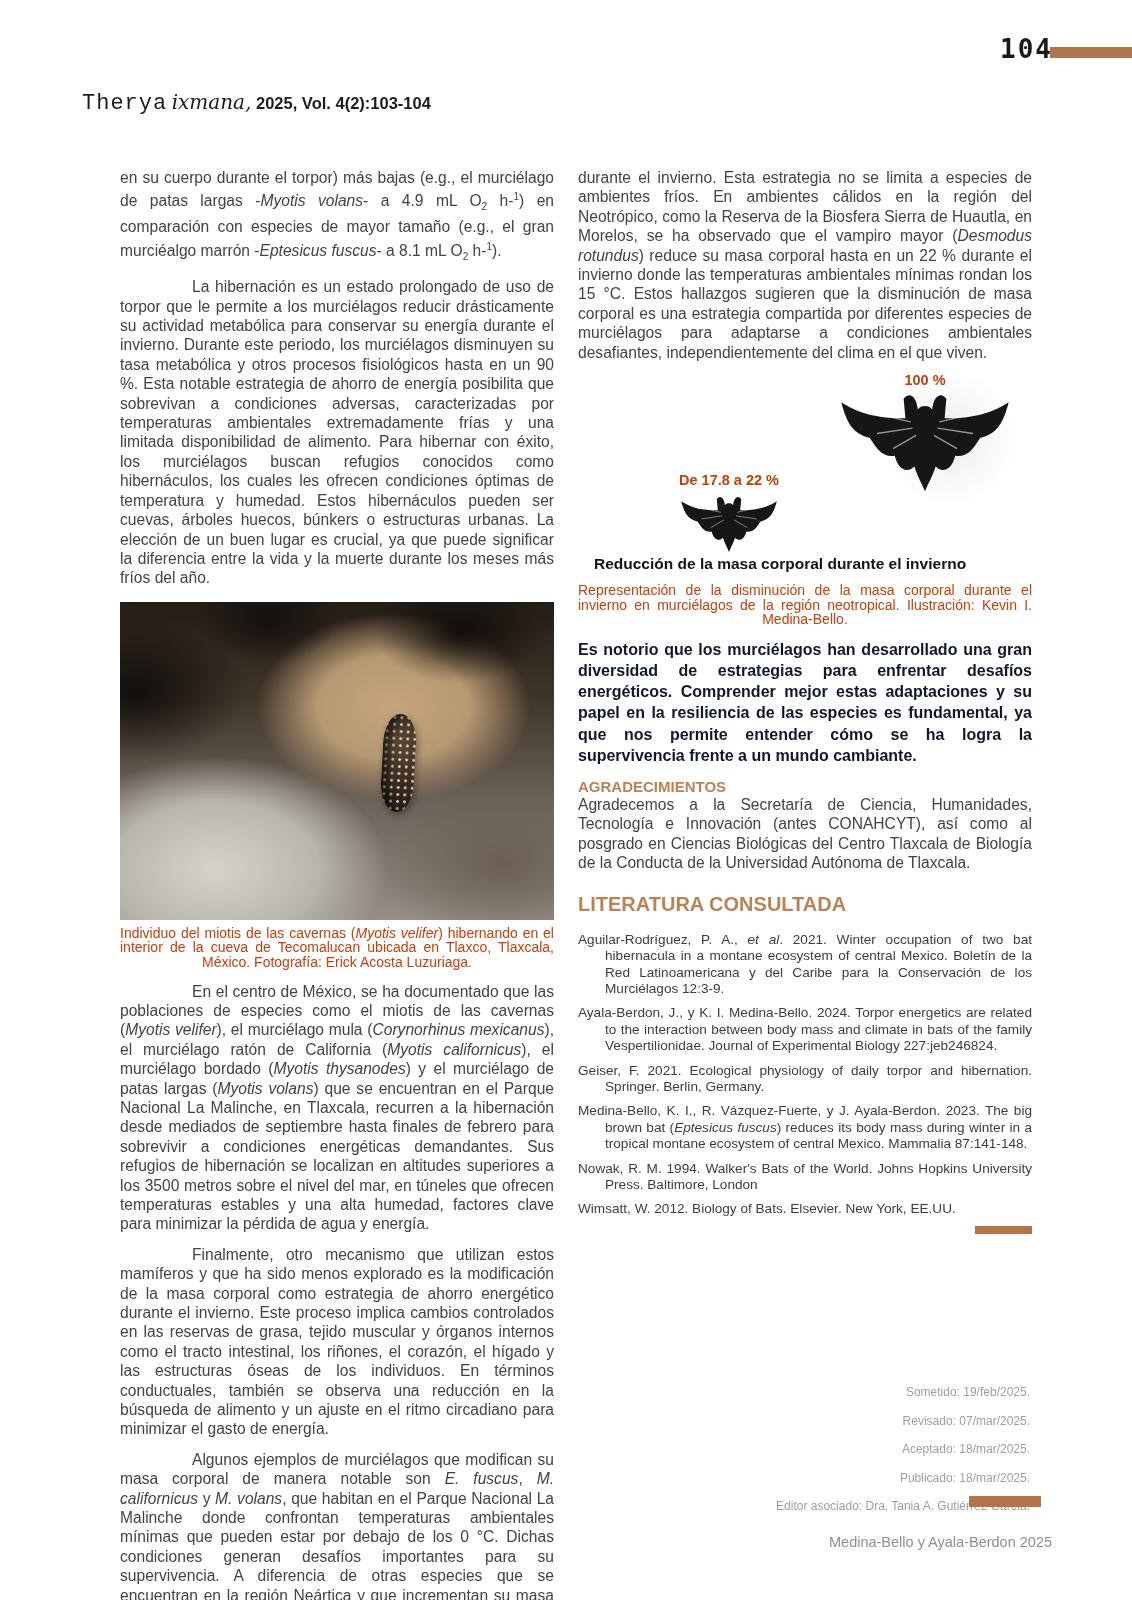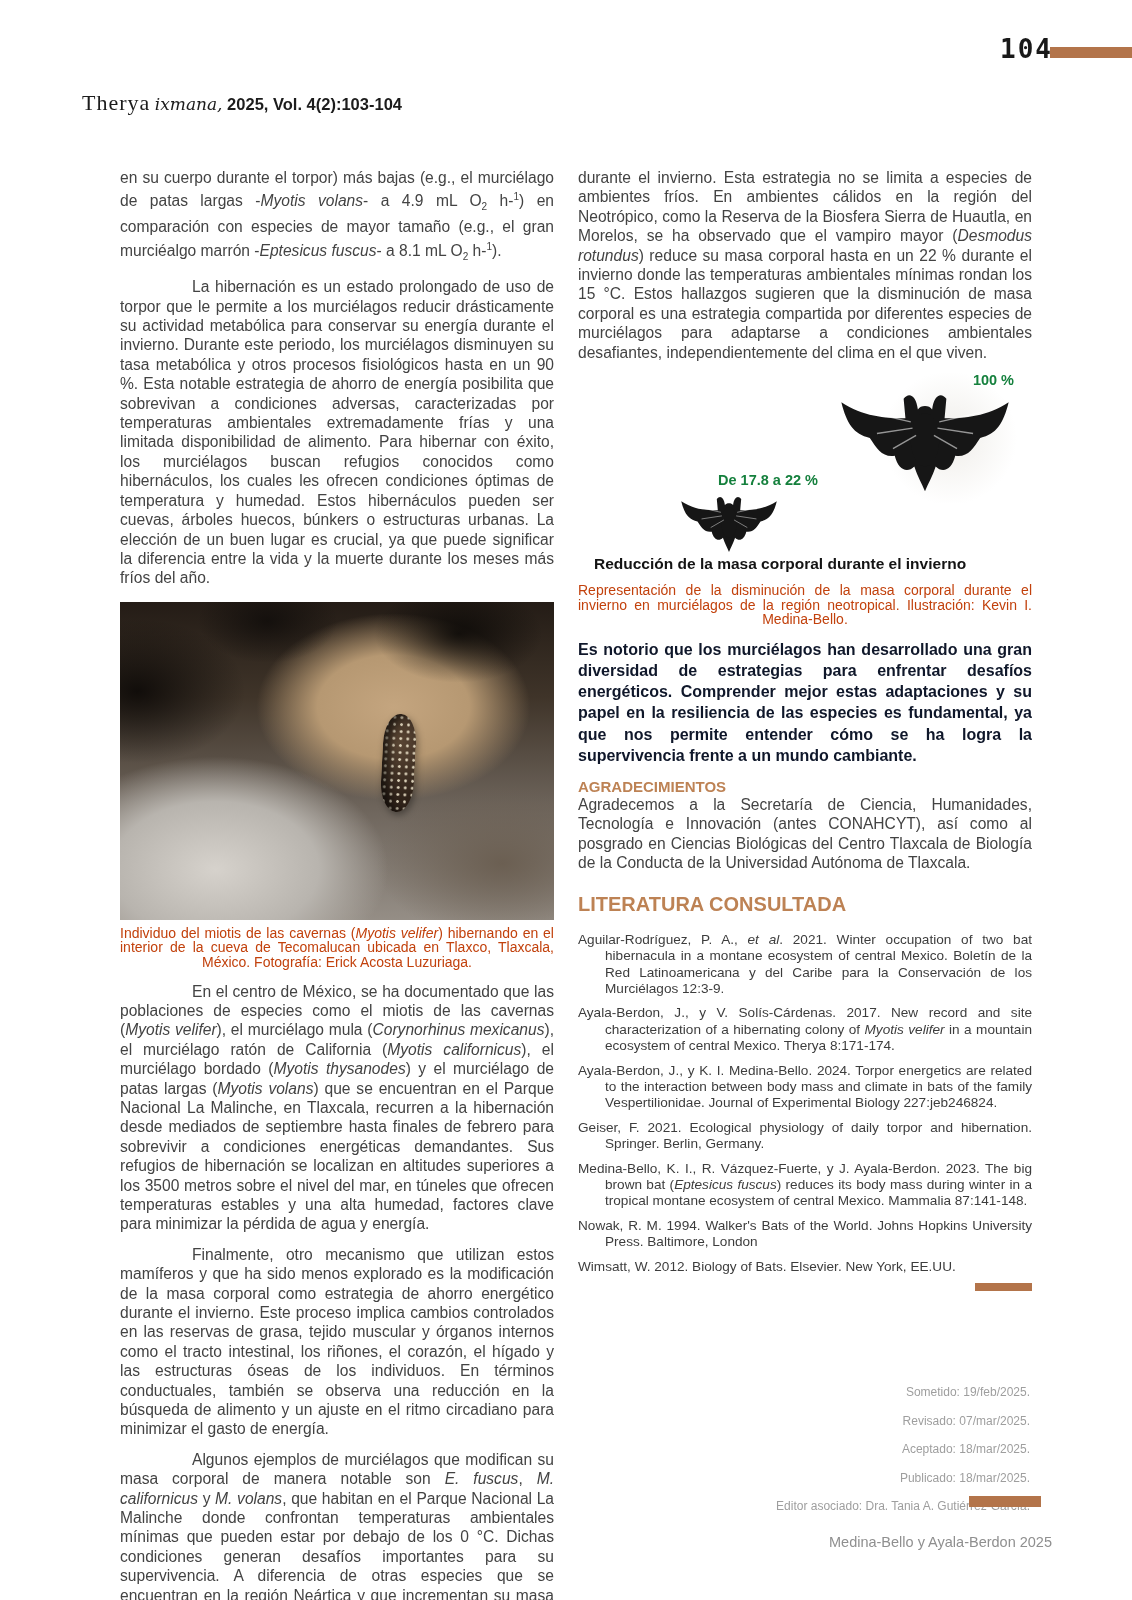--- a/index.html
+++ b/index.html
@@ -14,22 +14,22 @@
     font-family:"Liberation Sans", sans-serif; color:#424242; overflow:hidden;
   }
   
   .pagenum{
     position:absolute; left:1000px; top:34px;
     font-family:"DejaVu Sans Mono", monospace; font-weight:bold;
     font-size:26px; letter-spacing:2px; color:#191919;
   }
   .topbar{ position:absolute; left:1050px; top:47px; width:82px; height:11px; background:var(--accent); }
   .journal-line{ position:absolute; left:82px; top:90px; white-space:nowrap; }
-  .journal-name{ font-family:Liberation Serif, serif; font-size:22px; color:#1c1c1c; letter-spacing:1px; }
-  .journal-sub{ font-family:"DejaVu Serif", serif; font-style:italic; font-size:17px; color:#1c1c1c; }
+  .journal-name{ font-family:Liberation Mono, monospace; font-size:22px; color:#1c1c1c; letter-spacing:1px; }
+  .journal-sub{ font-family:"DejaVu Serif", serif; font-style:italic; font-size:20px; color:#1c1c1c; }
   .journal-vol{ font-family:"Liberation Sans", sans-serif; font-weight:bold; font-size:16.5px; color:#1c1c1c; }
   
   .col{ position:absolute; top:168px; }
   .col-left{ left:120px; width:434px; }
   .col-right{ left:578px; width:454px; }
   .body-p{
     font-size:15.6px; line-height:19.4px; text-align:justify; color:#434343;
     margin-bottom:11px;
   }
   .body-p.indent{ text-indent:72px; }
@@ -58,21 +58,21 @@
   .caption{
     font-size:14px; line-height:14.6px; color:#c2410c;
     text-align:justify; text-align-last:center; margin-bottom:12px;
   }
   
   .figure-box{ position:relative; height:200px; margin-top:5px; }
   .halo-large{ position:absolute; left:292px; top:0; width:160px; height:130px;
     background:radial-gradient(circle, #efede9 0%, rgba(239,237,233,0) 65%); }
   .bat-large{ position:absolute; left:258px; top:15px; width:178px; height:107px; }
   .bat-small{ position:absolute; left:100px; top:120px; width:102px; height:61px; }
-  .bat-label{ position:absolute; text-align:right; font-size:14.5px; font-weight:600; color:#15803d; }
+  .bat-label{ position:absolute; text-align:center; font-size:14.5px; font-weight:600; color:#c2410c; }
   .label-large{ top:-1px; left:258px; width:178px; }
   .label-small{ top:99px; left:62px; width:178px; }
   .figure-title{ position:absolute; bottom:0; left:16px; font-size:15.5px; font-weight:bold; color:#141414; }
   .fig-caption{ margin-top:10px; }
   
   .highlight-p{
     font-size:16px; line-height:21.2px; font-weight:bold; color:#0f172a;
     text-align:justify; margin-top:9px;
   }
   .ack-title{ font-size:15px; font-weight:bold; color:var(--heading); margin-top:12px; }
@@ -149,21 +149,20 @@
     <p class="caption fig-caption"><span>Representación de la disminución de la masa corporal durante el invierno en murciélagos de la región neotropical. Ilustración: Kevin I. Medina-Bello.</span></p>
 
     <p class="highlight-p">Es notorio que los murciélagos han desarrollado una gran diversidad de estrategias para enfrentar desafíos energéticos. Comprender mejor estas adaptaciones y su papel en la resiliencia de las especies es fundamental, ya que nos permite entender cómo se ha logra la supervivencia frente a un mundo cambiante.</p>
 
     <div class="ack-title">AGRADECIMIENTOS</div>
     <p class="body-p">Agradecemos a la Secretaría de Ciencia, Humanidades, Tecnología e Innovación (antes CONAHCYT), así como al posgrado en Ciencias Biológicas del Centro Tlaxcala de Biología de la Conducta de la Universidad Autónoma de Tlaxcala.</p>
 
     <div class="lit-title">LITERATURA CONSULTADA</div>
     <div id="refs">
         <p class="ref"><span>Aguilar-Rodríguez, P. A., </span><i>et al</i><span>. 2021. Winter occupation of two bat hibernacula in a montane ecosystem of central Mexico. Boletín de la Red Latinoamericana y del Caribe para la Conservación de los Murciélagos 12:3-9.</span></p>
-        <p class="ref"><span>Ayala-Berdon, J., y V. Solís-Cárdenas. 2017. New record and site characterization of a hibernating colony of </span><i>Myotis velifer</i><span> in a mountain ecosystem of central Mexico. Therya 8:171-174.</span></p>
         <p class="ref"><span>Ayala-Berdon, J., y K. I. Medina-Bello. 2024. Torpor energetics are related to the interaction between body mass and climate in bats of the family Vespertilionidae. Journal of Experimental Biology 227:jeb246824.</span></p>
         <p class="ref"><span>Geiser, F. 2021. Ecological physiology of daily torpor and hibernation. Springer. Berlin, Germany.</span></p>
         <p class="ref"><span>Medina-Bello, K. I., R. Vázquez-Fuerte, y J. Ayala-Berdon. 2023. The big brown bat (</span><i>Eptesicus fuscus</i><span>) reduces its body mass during winter in a tropical montane ecosystem of central Mexico. Mammalia 87:141-148.</span></p>
         <p class="ref"><span>Nowak, R. M. 1994. Walker's Bats of the World. Johns Hopkins University Press. Baltimore, London</span></p>
         <p class="ref"><span>Wimsatt, W. 2012. Biology of Bats. Elsevier. New York, EE.UU.</span></p>
       </div>
     <div class="bar-mid"></div>
 
     <div class="dates-block" id="dates">
         <div class="date-line">Sometido: 19/feb/2025.</div>

